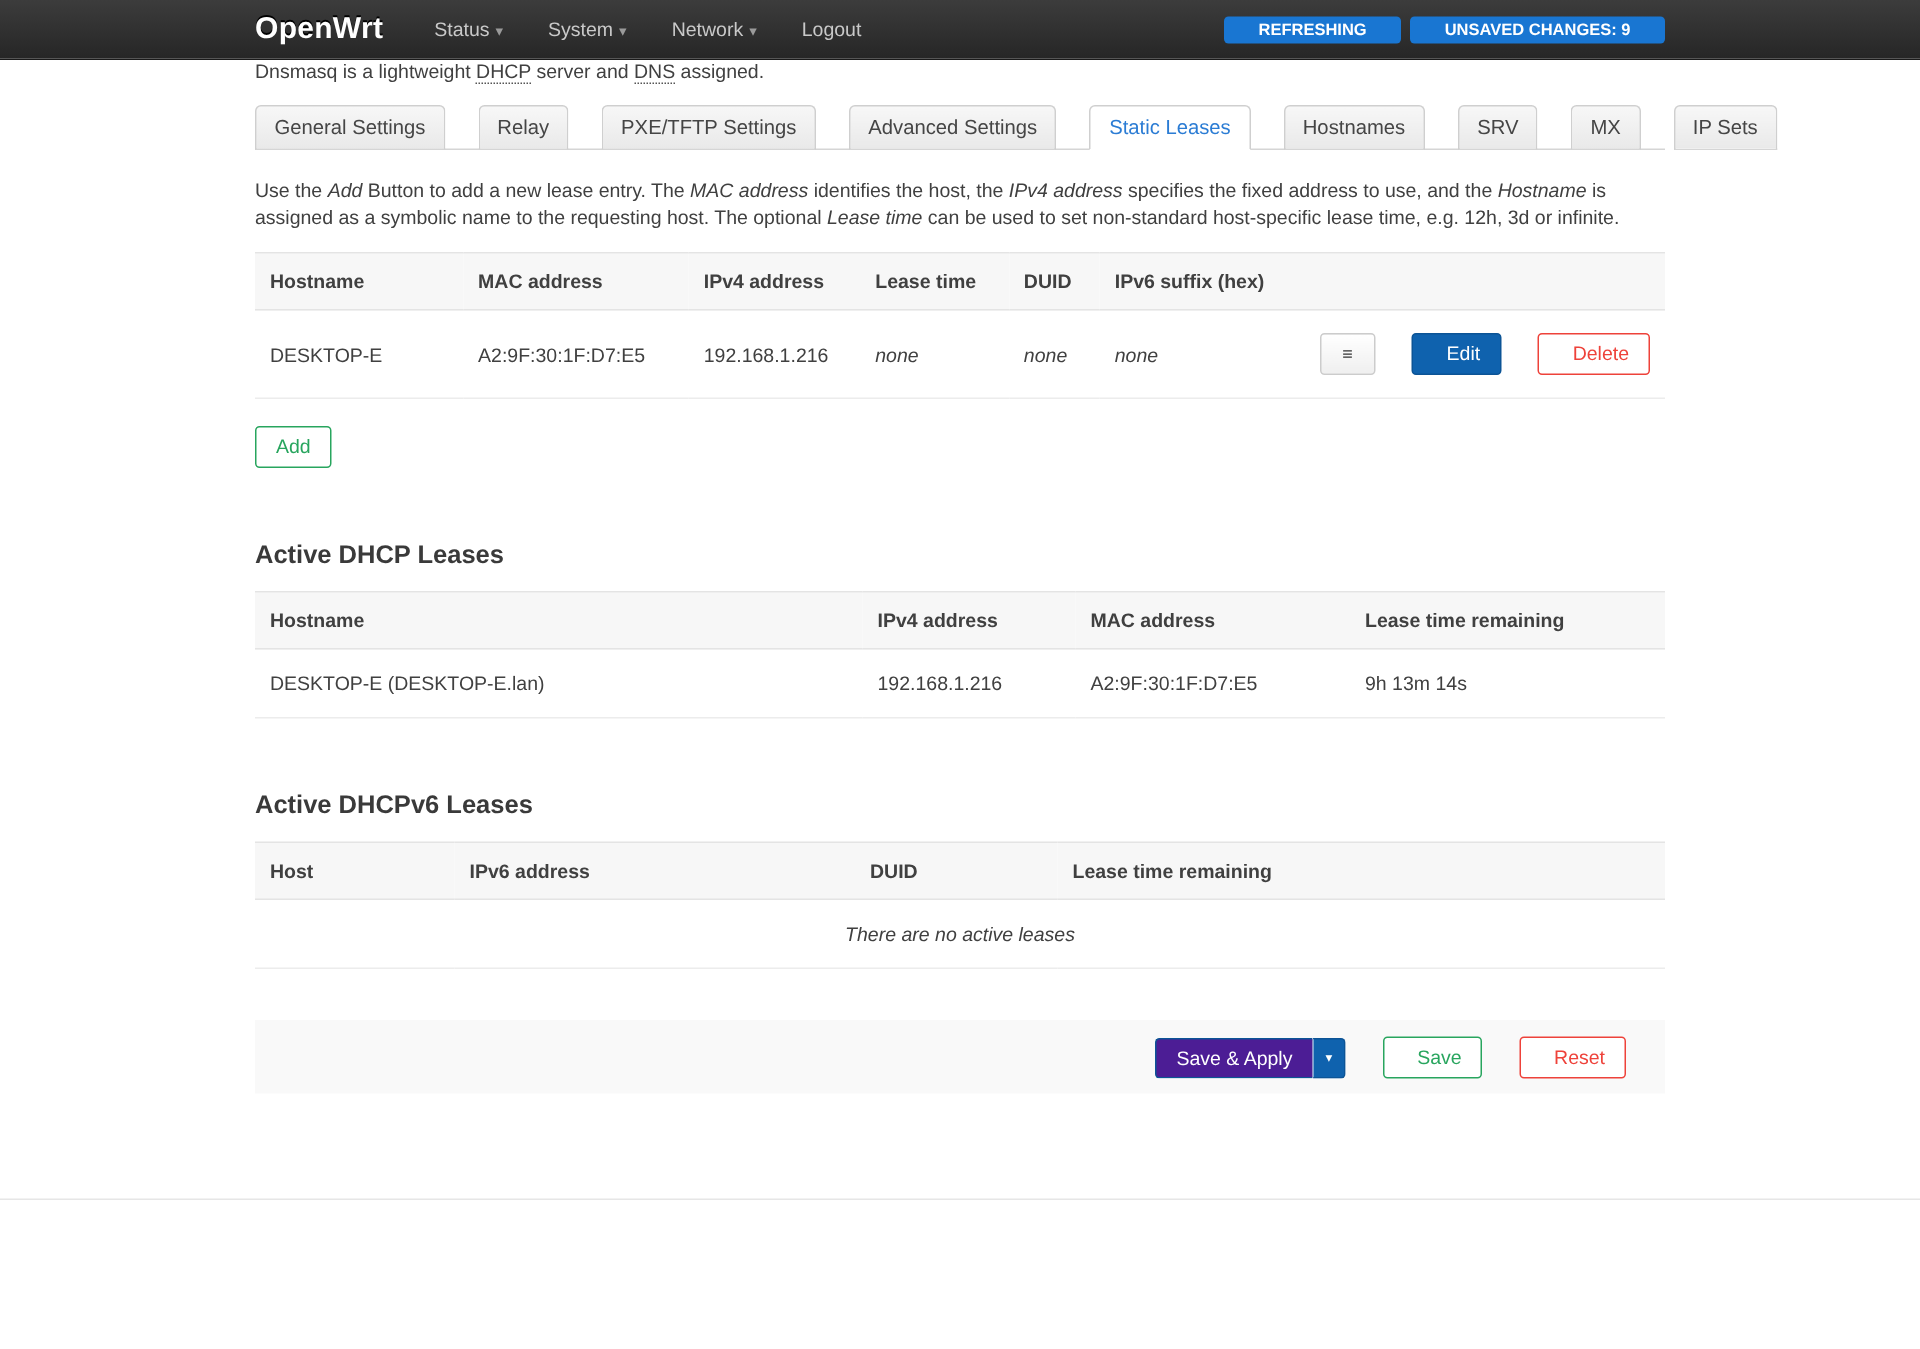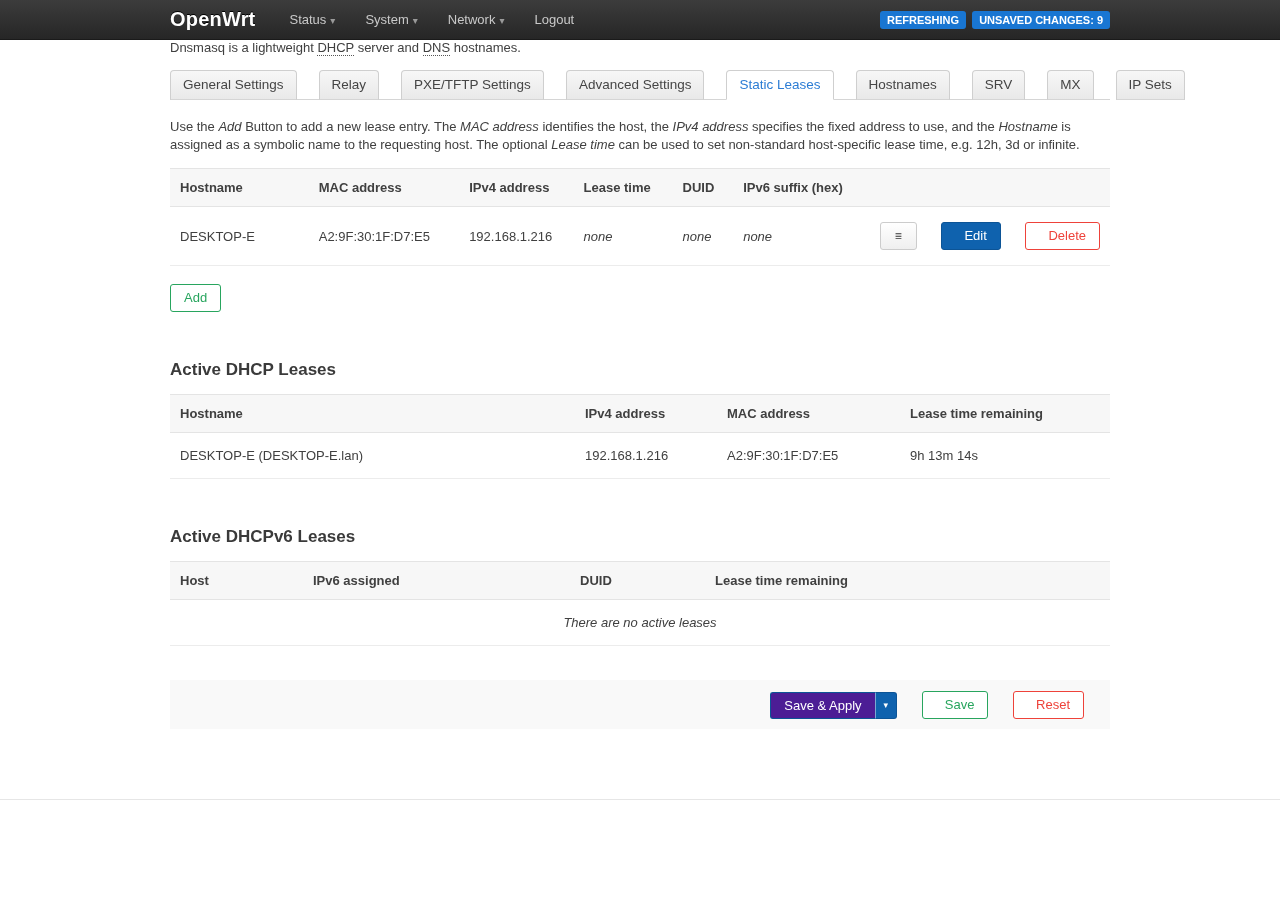--- a/index.html
+++ b/index.html
@@ -24,21 +24,21 @@
     color: #ffffff; font-size: 20px; font-weight: bold;
     letter-spacing: 0.2px; margin-right: 34px; text-shadow: 0 -1px 0 #000;
   }
   .nav-item {
     color: #c9c9c9; margin-right: 30px; cursor: pointer; font-size: 13px;
   }
   .nav-item .caret { font-size: 10px; color: #9a9a9a; margin-left: 4px; }
   .nav-right { margin-left: auto; display: flex; gap: 6px; }
   .badge {
     background: #1976d2; color: #fff; font-weight: bold; font-size: 11px;
-    padding: 3px 7px; border-radius: 3px; cursor: pointer; white-space: nowrap;
+    padding: 3px 23px; border-radius: 3px; cursor: pointer; white-space: nowrap;
   }
 
   
   .page-title { font-size: 27px; font-weight: bold; margin: 23px 0 4px; color: #3a3a3a; }
   .page-subtitle { margin: 0 0 14px; }
   .abbr { border-bottom: 1px dotted #555; cursor: help; }
 
   
   .tabs {
     display: flex; align-items: flex-end; gap: 22px;
@@ -127,21 +127,21 @@
       <span class="badge">REFRESHING</span>
       <span class="badge">UNSAVED CHANGES: 9</span>
     </span>
   </div>
 </div>
 
 <div class="container">
 
   
   <div class="page-subtitle">
-    <span>Dnsmasq is a lightweight </span><span class="abbr">DHCP</span><span> server and </span><span class="abbr">DNS</span><span> hostnames.</span>
+    <span>Dnsmasq is a lightweight </span><span class="abbr">DHCP</span><span> server and </span><span class="abbr">DNS</span><span> assigned.</span>
   </div>
 
   
   <ul class="tabs">
     <li class="tab">General Settings</li>
     <li class="tab">Relay</li>
     <li class="tab">PXE/TFTP Settings</li>
     <li class="tab">Advanced Settings</li>
     <li class="tab active">Static Leases</li>
     <li class="tab">Hostnames</li>
@@ -230,21 +230,21 @@
   <table class="grid">
     <colgroup>
       <col style="width:133px">
         <col style="width:267px">
         <col style="width:135px">
         <col>
     </colgroup>
     <thead>
       <tr>
         <th>Host</th>
-        <th>IPv6 assigned</th>
+        <th>IPv6 address</th>
         <th>DUID</th>
         <th>Lease time remaining</th>
       </tr>
     </thead>
     <tbody>
       <tr class="empty-row">
         <td colspan="4">There are no active leases</td>
       </tr>
     </tbody>
   </table>

